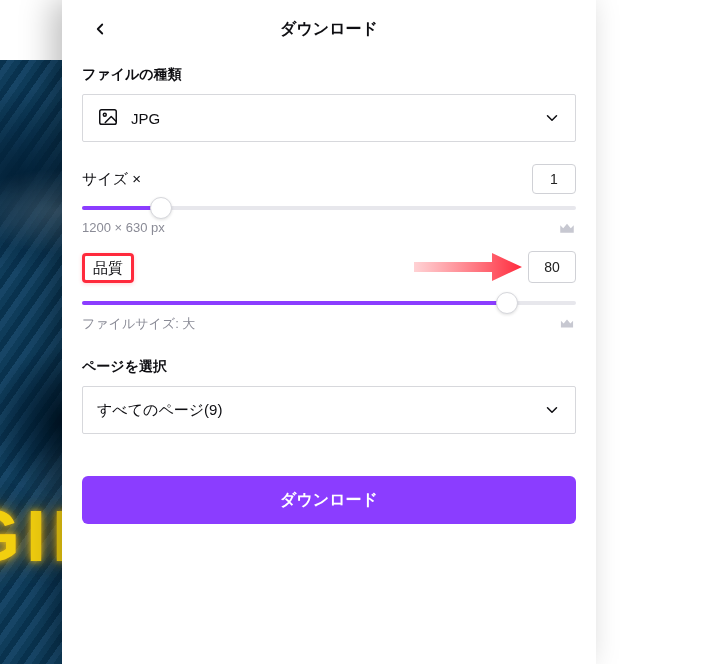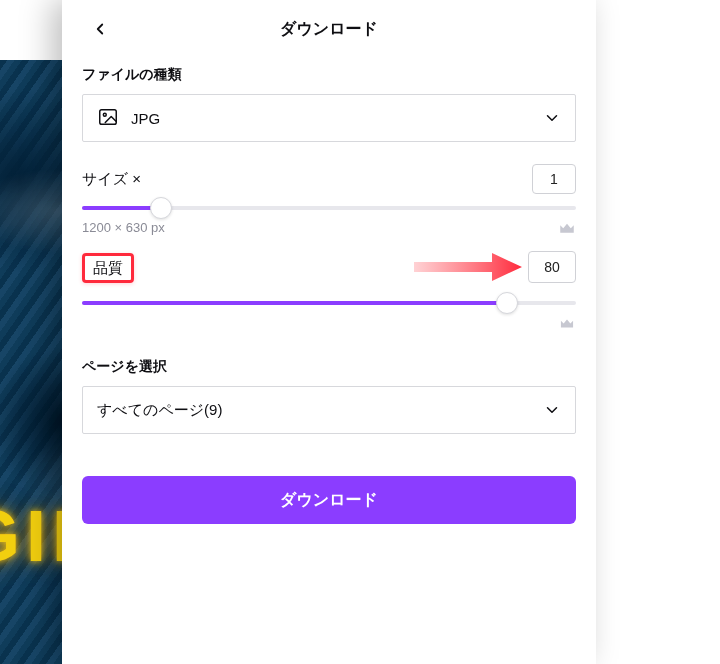--- a/index.html
+++ b/index.html
@@ -185,20 +185,21 @@
         <polygon points="0,15 0,25 78,25 78,34 108,20 78,6 78,15" fill="url(#ga)"></polygon>
       </svg>
     </div>
     <div class="slider-wrap" style="margin-top:18px;">
       <div class="slider-track">
           <div class="slider-fill" id="qual-fill" style="width: 86%;"></div>
         </div>
       <div class="slider-thumb" id="qual-thumb" style="left: 86%;"></div>
     </div>
     <div class="under-row">
+      <span>ファイルサイズ: 大</span>
       <span class="flex"></span>
       <span class="crown tiny">
         <svg width="18" height="18" viewBox="0 0 24 24" fill="#c7c8d1">
             <path d="M3 7l4 4 5-6 5 6 4-4v10H3z"></path>
           </svg>
       </span>
     </div>
 
     <div class="section-label" style="margin-top:22px;">ページを選択</div>
     <div class="select-box">

